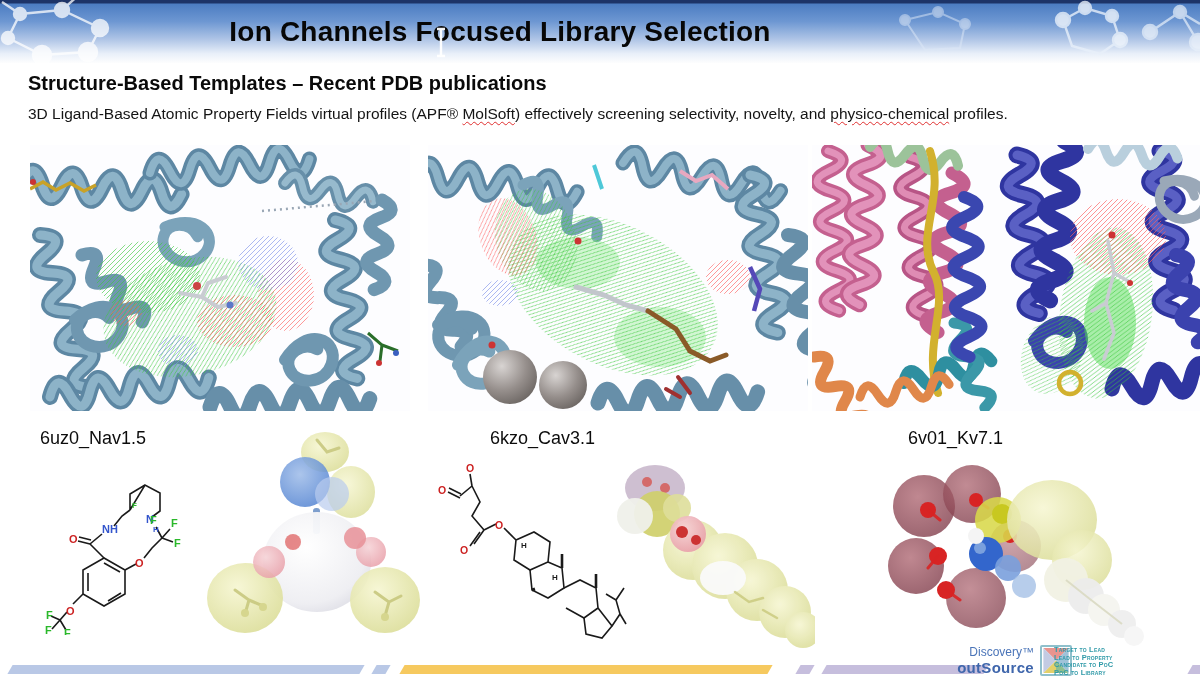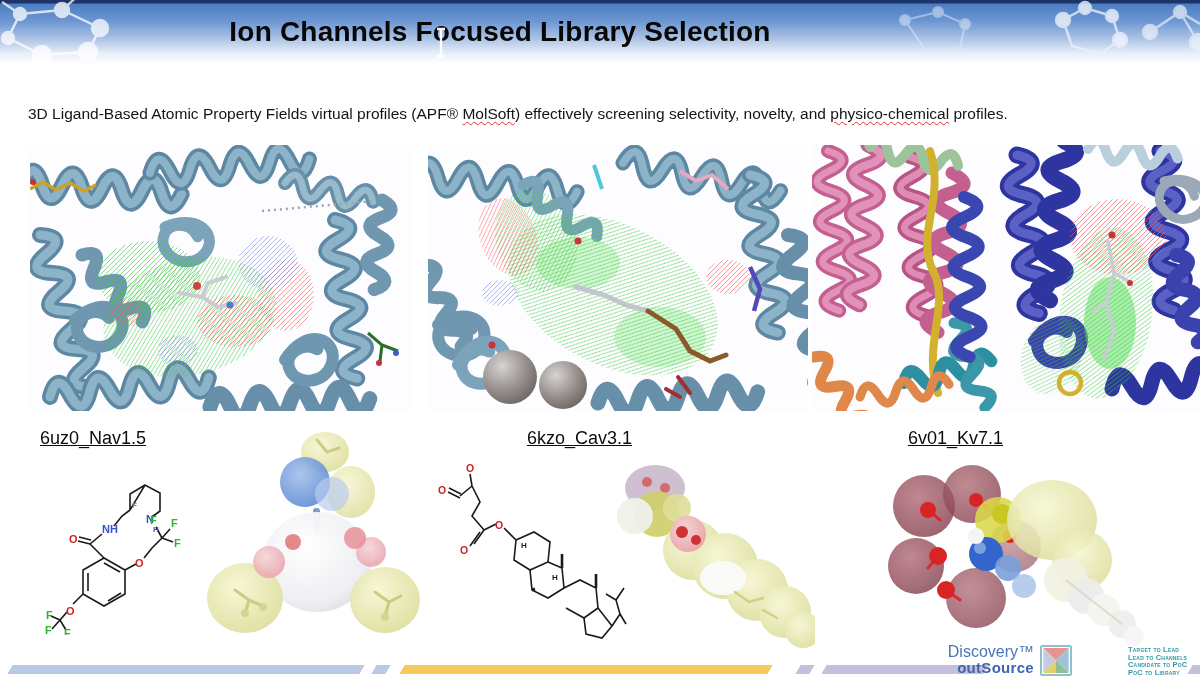--- a/index.html
+++ b/index.html
@@ -28,40 +28,40 @@
   .misspelled{
     text-decoration:underline;text-decoration-style:wavy;text-decoration-color:#e03030;
     text-decoration-thickness:1px;text-underline-offset:2px;
   }
   
   .pimg{position:absolute;top:145px;height:266px;background:#fdfdff;}
   .pimg svg{display:block}
   .pimg-a{left:30px;width:380px;}
   .pimg-b{left:428px;width:380px;}
   .pimg-c{left:812px;width:388px;}
-  .pdb-label{position:absolute;top:428px;font-size:18px;color:#0c0c0c;text-decoration:underline;}
-  .lab-a{left:40px}.lab-b{left:527px}.lab-c{left:908px}
+  .pdb-label{position:absolute;top:428px;font-size:18px;color:#0c0c0c;}
+  .lab-a{left:40px}.lab-b{left:490px}.lab-c{left:908px}
   
   .bsvg{position:absolute;}
   
   .stripe{position:absolute;top:665px;height:9px;transform:skewX(-30deg);}
   .st-blue{background:#b9c8e6;}
   .st-yellow{background:#f6c95f;}
   .st-lav{background:#c6bedd;}
   .brand{
     position:absolute;left:930px;top:646px;width:104px;text-align:right;line-height:12px;color:#3f66ac;
   }
-  .brand-top{font-size:16px;color:#4a74b8;}
+  .brand-top{font-size:12px;color:#4a74b8;}
   .brand-bottom{font-size:15px;font-weight:bold;margin-top:4px;letter-spacing:.3px;}
   .logo-square{
     position:absolute;left:1040px;top:645px;width:32px;height:31px;background:#fff;
     border:2px solid #8fc0cc;border-radius:2px;box-sizing:border-box;
   }
   .tagline{
-    position:absolute;left:1128px;top:646px;font-size:7.5px;line-height:7.6px;
+    position:absolute;left:1054px;top:646px;font-size:7.5px;line-height:7.6px;
     color:#2f9aa8;font-weight:bold;font-variant:small-caps;letter-spacing:.2px;
   }
   .tagline div{white-space:nowrap}
 </style>
 </head>
 <body>
 
 <div class="slide">
 
   <svg width="0" height="0" style="position:absolute" aria-hidden="true">
@@ -140,20 +140,21 @@
       </g>
     </svg>
     <div class="slide-title">Ion Channels Focused Library Selection</div>
     <svg class="ibeam" width="14" height="32">
       <g stroke="#ffffff" stroke-width="2.4" opacity="0.95">
         <path d="M3,2 H11 M7,2 V29 M3,29 H11" fill="none"></path>
       </g>
     </svg>
   </div>
 
+  <div class="section-heading">Structure-Based Templates – Recent PDB publications</div>
   <div class="section-desc">
     <span>3D Ligand-Based Atomic Property Fields virtual profiles (APF® </span><span class="misspelled">MolSoft</span><span>) effectively screening selectivity, novelty, and </span><span class="misspelled">physico-chemical</span><span> profiles.</span>
   </div>
 
   <div class="pimg pimg-a">
     <svg viewBox="0 0 380 266" width="380" height="266">
       <g stroke-linecap="round" fill="none">
 
         <use href="#wave" transform="translate(-8,38) rotate(4)" stroke="#5d87a3" stroke-width="16"></use>
         <use href="#wave" transform="translate(-8,38) rotate(4)" stroke="#8db3c8" stroke-width="9"></use>
@@ -467,18 +468,18 @@
       <path d="M1,1 L29,1 L15,15 Z" fill="#e8948e"></path>
       <path d="M1,1 L15,15 L1,29 Z" fill="#c3cbe3"></path>
       <path d="M29,1 L29,29 L15,15 Z" fill="#9fc2d8"></path>
       <path d="M1,29 L15,15 L15,29 Z" fill="#e3d06a"></path>
       <path d="M15,29 L15,15 L29,29 Z" fill="#8fbf8f"></path>
     </svg>
   </div>
 
   <div class="tagline">
     <div>Target to Lead</div>
-    <div>Lead to Channels</div>
+    <div>Lead to Property</div>
     <div>Candidate to PoC</div>
     <div>PoC to Library</div>
   </div>
 
 </div>
 
 </body></html>

